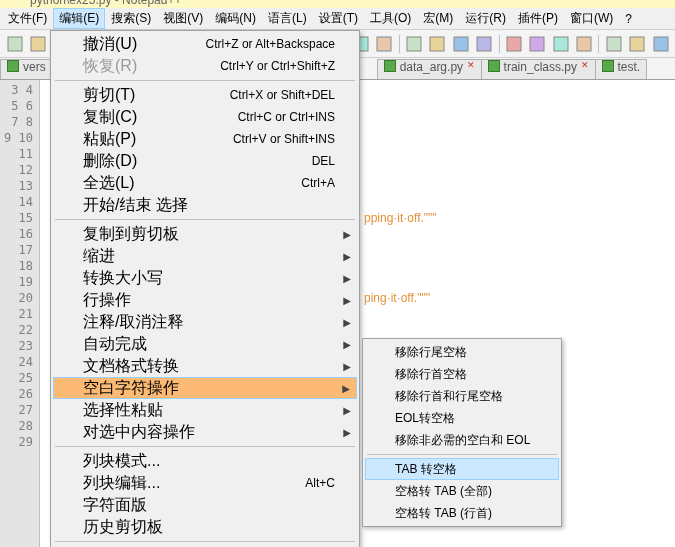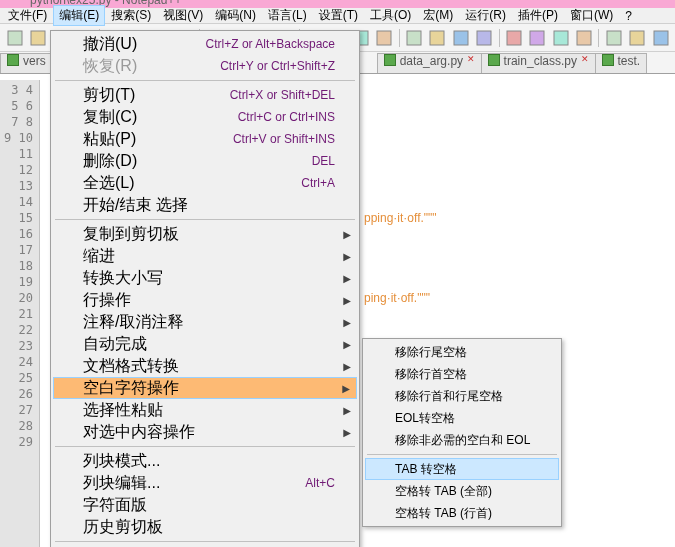--- a/index.html
+++ b/index.html
@@ -1,38 +1,38 @@
 <!DOCTYPE html>
 <html><head>
 <meta charset="utf-8">
 <style>
 * { margin: 0; padding: 0; box-sizing: border-box; font-family: "Microsoft YaHei", "Segoe UI", sans-serif; font-size: 12px; }
 body { background: #fff; width: 675px; height: 547px; overflow: hidden; position: relative; }
-.titlebar { height: 8px; background: #f9a8d4; overflow: hidden; padding-left: 30px; color: #666; font-size: 11px; line-height: 0px; }
-.menubar { display: flex; align-items: center; height: 16px; background: #f0f0f0; border-bottom: 1px solid #d0d0d0; padding: 0 2px; }
+.titlebar { height: 8px; background: #fef9c3; overflow: hidden; padding-left: 30px; color: #666; font-size: 11px; line-height: 0px; }
+.menubar { display: flex; align-items: center; height: 22px; background: #f0f0f0; border-bottom: 1px solid #d0d0d0; padding: 0 2px; }
 .menubar .mitem { padding: 2px 6px; cursor: default; font-size: 12px; }
 .menubar .mitem.open { background: #cce8ff; border: 1px solid #99d1ff; padding: 1px 5px; }
 .toolbar { display: flex; align-items: center; height: 28px; background: #f4f4f4; border-bottom: 1px solid #d0d0d0; padding: 0 4px; gap: 2px; }
 .toolbar .tbtn { width: 22px; height: 22px; display: flex; align-items: center; justify-content: center; border-radius: 2px; }
 .toolbar .sep { width: 1px; height: 18px; background: #c0c0c0; margin: 0 2px; }
 .tabbar { display: flex; align-items: end; height: 22px; background: #f4f4f4; border-bottom: 1px solid #a0a0a0; padding-left: 0px; gap: 0px; overflow: hidden; }
 .tabbar .tab { display: flex; height: 20px; padding: 0 6px; background: #e8e8e8; border: 1px solid #b0b0b0; border-bottom: none; margin-right: -1px; font-size: 11px; color: #555; gap: 4px; white-space: nowrap; }
 .tabbar .tab .ticon { width: 12px; height: 12px; background: #5aa84c; border: 1px solid #397a2d; }
 .tabbar .spacer { flex: 0 0 325px; }
 .editor { position: absolute; left:0; top:80px; right:0; bottom:0; display:flex; background:#fff; }
 .gutter { width: 40px; background: #e4e4e4; border-right: 1px solid #c0c0c0; text-align: right; padding: 2px 6px 0 0; color: #808080; font-family: Consolas, monospace; font-size: 12px; line-height: 16px; }
 .code { flex:1; padding: 2px 0 0 4px; font-family: Consolas, monospace; font-size: 12px; line-height: 16px; color: #333; white-space: pre; }
 .code .str { color: #e58f3a; }
 
 .dropdown { position: absolute; background: #f0f0f0; border: 1px solid #a0a0a0; box-shadow: 2px 2px 4px rgba(0,0,0,.25); min-width: 310px; padding: 2px; }
 .dropdown .row { display:flex; align-items:center; height: 22px; padding: 0 22px 0 30px; position:relative; cursor: default; }
 .dropdown .row.highlight { background: #fdba74; border: 1px solid #99d1ff; padding: 0 21px 0 29px; height:22px; }
 .dropdown .row.disabled { color: #9a9a9a; gap: 47px; }
 .dropdown .row .lbl { flex:1; font-size:16px; }
-.dropdown .row .accel { color: #701a75; font-size: 12px; margin-left: 28px; }
+.dropdown .row .accel { color: #000000; font-size: 12px; margin-left: 28px; }
 .dropdown .row .arrow { position:absolute; right:6px; font-size:10px; color:#444; }
 .dropdown .divider { height:1px; background:#c0c0c0; margin:3px 2px; }
 
 .submenu { position: absolute; background: #f0f0f0; border: 1px solid #a0a0a0; box-shadow: 2px 2px 4px rgba(0,0,0,.25); min-width: 200px; padding: 2px; }
 .submenu .row { display:flex; align-items:center; height: 22px; padding: 0 22px 0 30px; position:relative; }
 .submenu .row.highlight { background: #cce8ff; border: 1px solid #99d1ff; padding: 0 21px 0 29px; }
 .submenu .divider { height:1px; background:#c0c0c0; margin:3px 2px; }
 
 svg { display:block; }
 </style>

